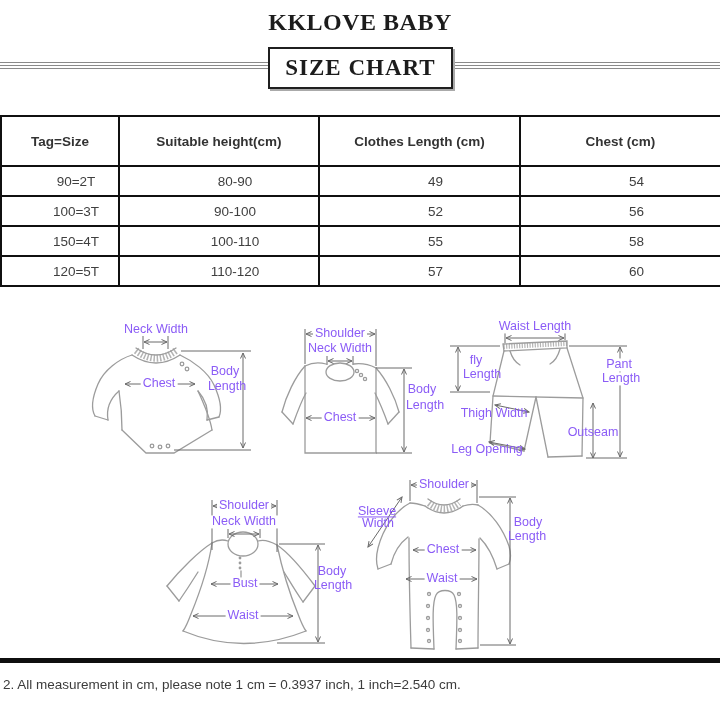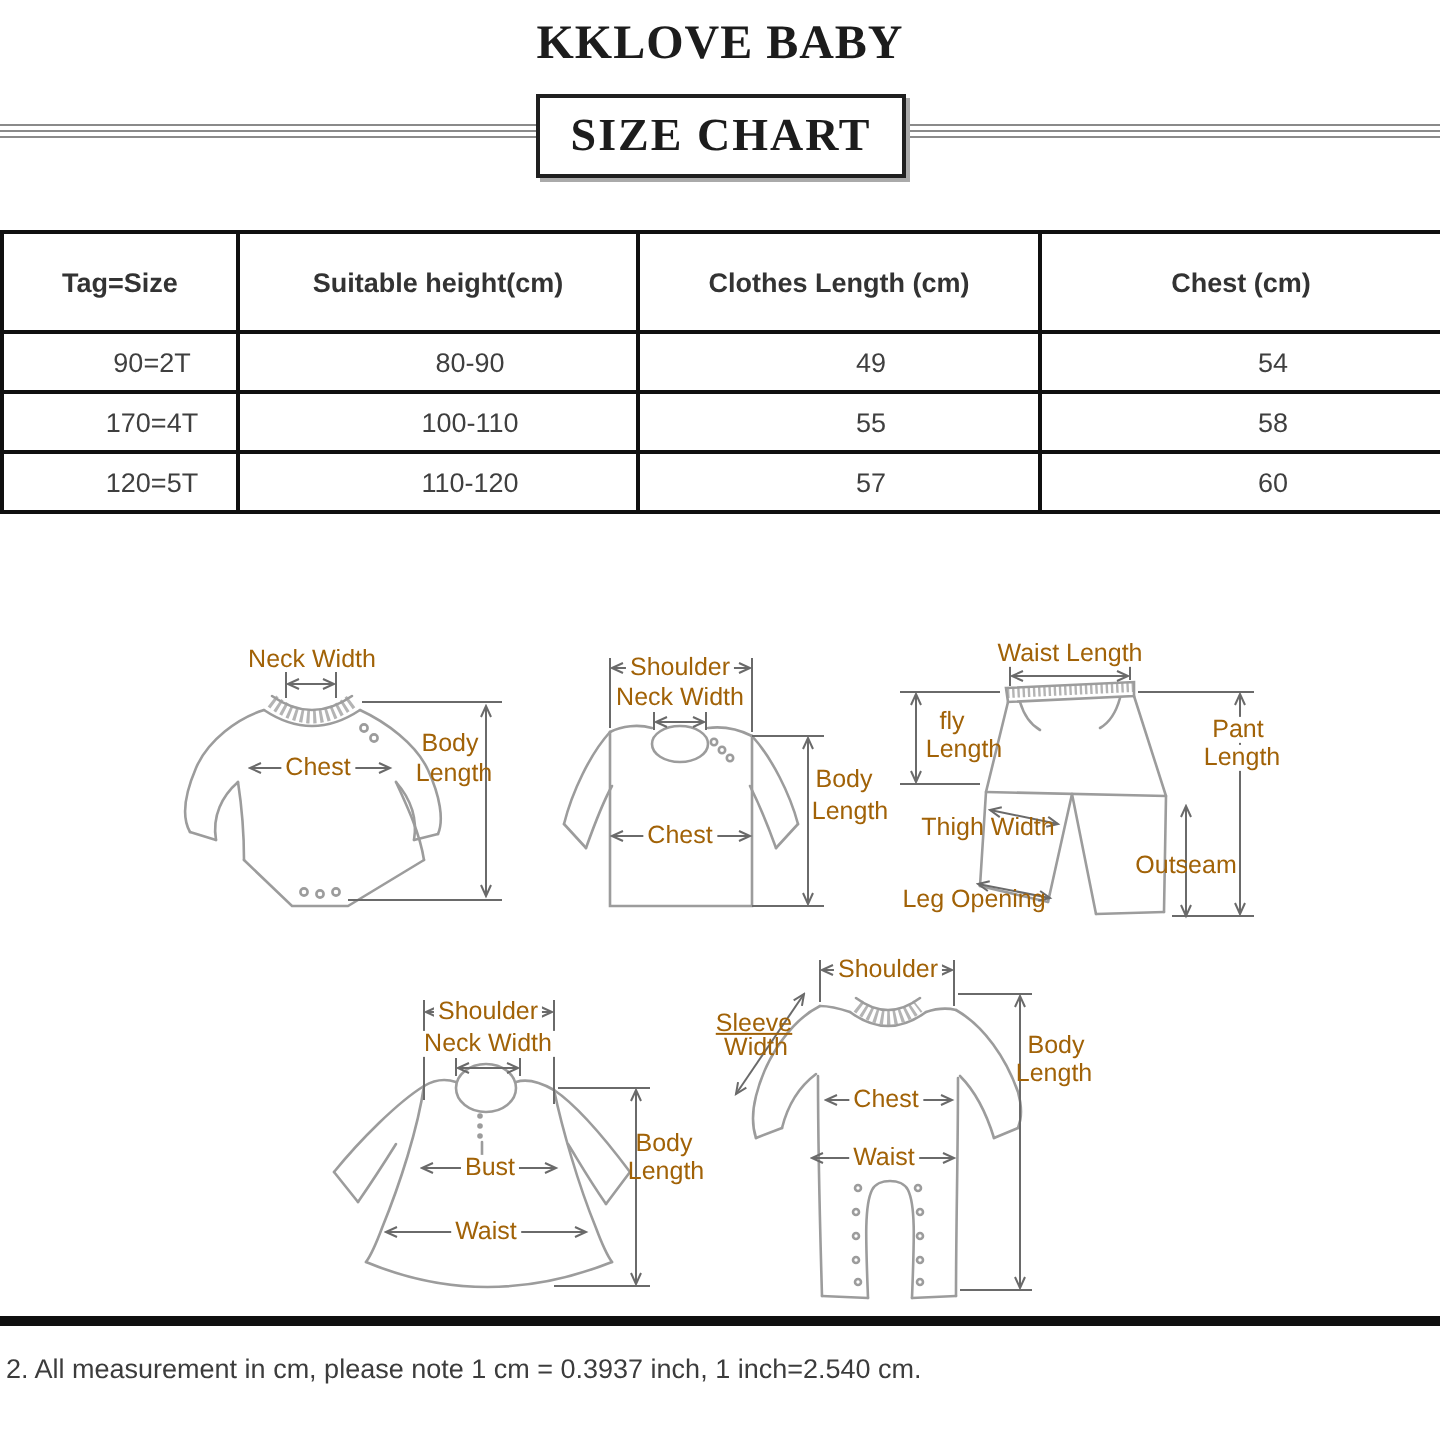--- a/index.html
+++ b/index.html
@@ -21,21 +21,21 @@
 
   table.size-table { position:absolute; top:115px; left:0; width:720px;
                      border-collapse:collapse; table-layout:fixed; }
   .size-table th, .size-table td { border:2px solid #101010; text-align:center;
                      vertical-align:middle; color:#3f3f3f; font-size:13.5px; }
   .size-table th { height:50px; font-weight:bold; color:#333; }
   .size-table td { height:30px;padding-left:32px; }
 
   .diagram { position:absolute; }
   .diagram svg { position:absolute; left:0; top:0; }
-  .dl { position:absolute; transform:translate(-50%,-50%); font-size:12.5px; color:#a16207;
+  .dl { position:absolute; transform:translate(-50%,-50%); font-size:12.5px; color:#8b5cf6;
         white-space:nowrap; line-height:1.05; background:#fff; padding:0 2px; }
   .dl.nobg { background:transparent; padding:0; }
 
   .separator { position:absolute; left:0; top:658px; width:720px; height:5px; background:#0f0f0f; }
   .notes { position:absolute; left:3px; top:677px; width:714px; color:#3c3c3c; font-size:13.5px; }
   .notes p { margin-bottom:14px; }
 </style>
 </head>
 <body>
 
@@ -64,21 +64,27 @@
       </tr>
     </thead>
     <tbody>
       <tr>
         <td>90=2T</td>
           <td>80-90</td>
           <td>49</td>
           <td>54</td>
       </tr>
       <tr>
-        <td>170=4T</td>
+        <td>100=3T</td>
+          <td>90-100</td>
+          <td>52</td>
+          <td>56</td>
+      </tr>
+      <tr>
+        <td>150=4T</td>
           <td>100-110</td>
           <td>55</td>
           <td>58</td>
       </tr>
       <tr>
         <td>120=5T</td>
           <td>110-120</td>
           <td>57</td>
           <td>60</td>
       </tr>

